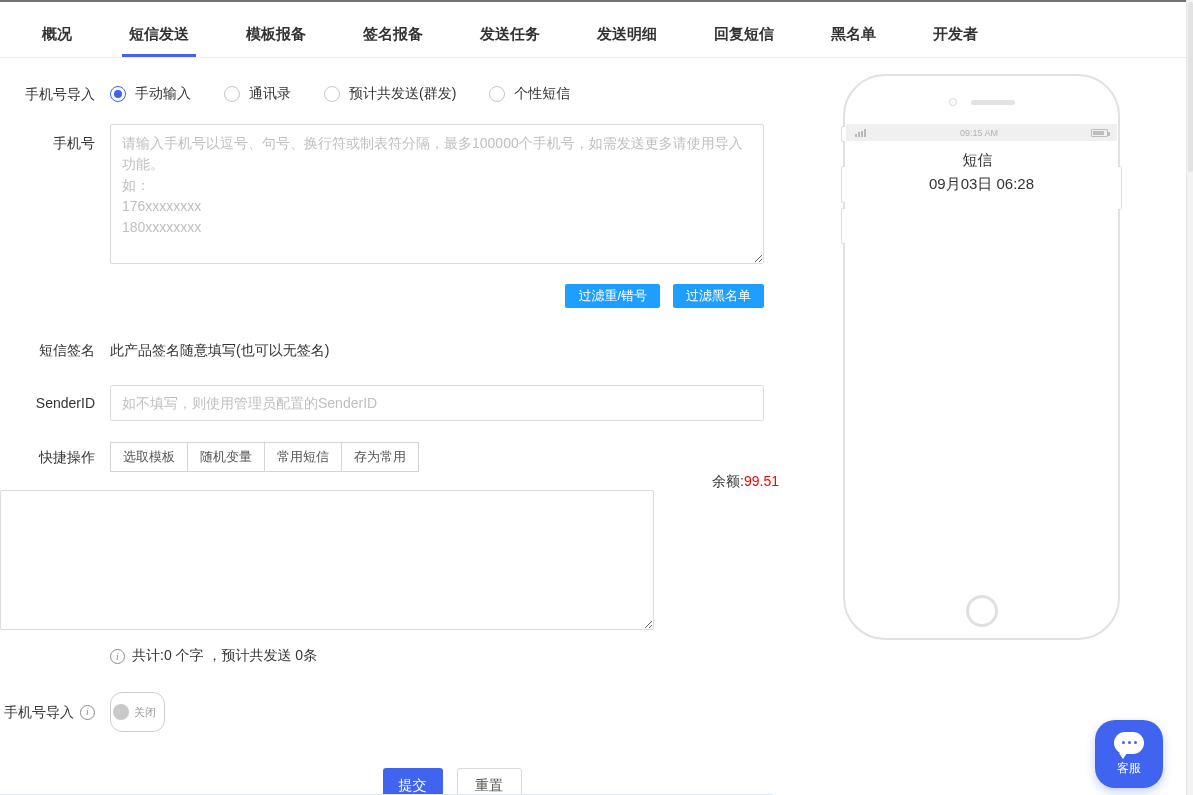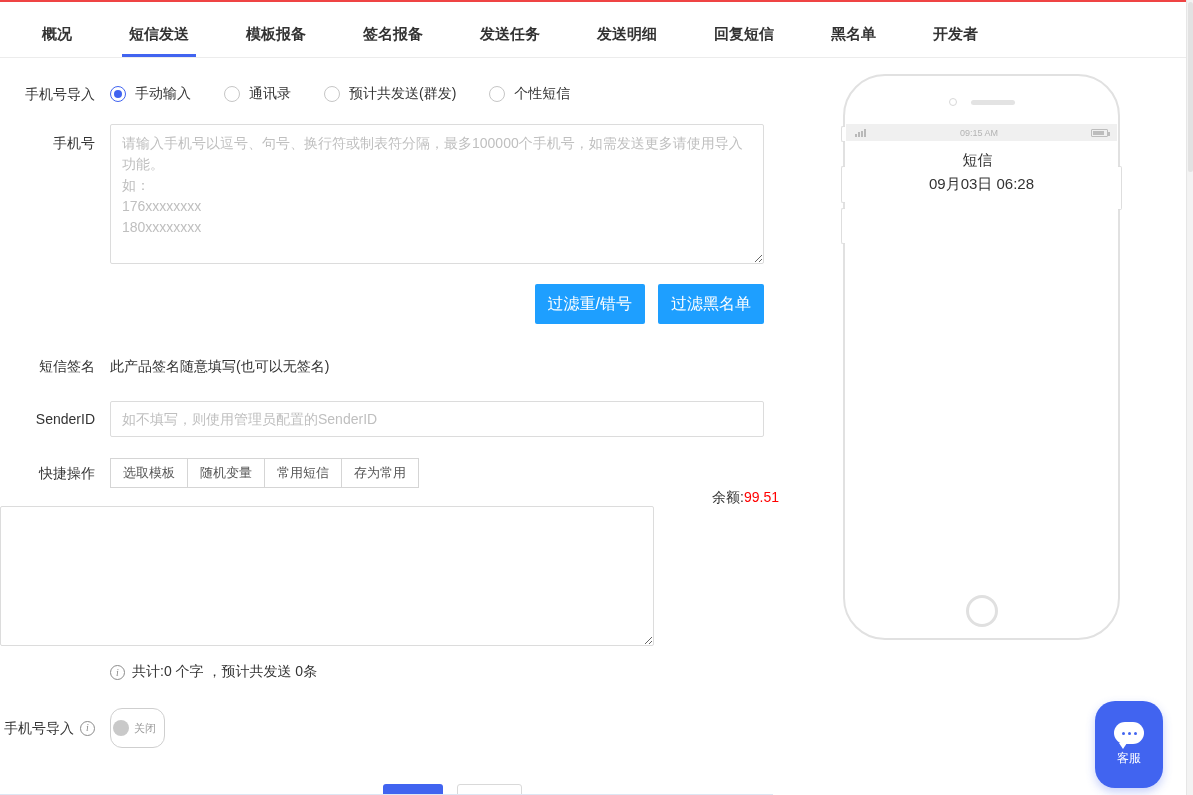--- a/index.html
+++ b/index.html
@@ -7,21 +7,21 @@
   body {
     font-family:"Liberation Sans","DejaVu Sans",sans-serif;
     background:#f3f3f1;
     color:#333;
     overflow:hidden;
   }
   .page {
     position:relative;
     width:1186px; height:795px;
     background:#fff;
-    border-top:2px solid #ef4444;
+    border-top:2px solid #737373;
   }
   
   .tabbar {
     display:flex;
     padding-left:42px;
     border-bottom:1px solid #ececec;
   }
   .tab {
     position:relative;
     padding:23px 0 13px;
@@ -72,24 +72,24 @@
     padding:8px 11px;
     font-family:"Liberation Sans","DejaVu Sans",sans-serif;
     font-size:14px; line-height:21px; color:#333;
     resize:vertical; outline:none;
   }
   textarea::placeholder { color:#bfbfbf; }
 
   .row-filter { margin-top:16px; }
   .row-filter .ctrl { display:flex; justify-content:flex-end; }
   .btn-filter {
-    height:40px; padding:0 13px; margin-left:13px;
+    height:24px; padding:0 13px; margin-left:13px;
     background:#1e9fff; color:#fff;
     border:none; border-radius:2px;
-    font-size:16px; cursor:pointer;
+    font-size:13px; cursor:pointer;
     font-family:inherit;
   }
 
   .row-signature { margin-top:32px; }
   .signature-note { font-size:14px; color:#333; line-height:20px; }
 
   .row-senderid { margin-top:25px; align-items:center; }
   .input-text {
     width:654px; height:36px;
     border:1px solid #dcdcdc; border-radius:2px;
@@ -185,21 +185,21 @@
   .phone-app-title { position:absolute; top:75px; left:0; right:8px; text-align:center; font-size:15px; color:#333; }
   .phone-date { position:absolute; top:99px; left:0; right:0; text-align:center; font-size:15px; color:#333; }
   .home-btn {
     position:absolute; bottom:11px; left:50%; margin-left:-16px;
     width:32px; height:32px; border:3px solid #e0e0e0; border-radius:50%;
   }
 
   
   .support {
     position:absolute; right:23px; bottom:7px;
-    width:68px; height:87px;
+    width:68px; height:68px;
     background:#4164f0; border-radius:20px;
     display:flex; flex-direction:column; align-items:center; justify-content:center;
     cursor:pointer; box-shadow:0 4px 10px rgba(65,100,240,.3);
   }
   .chat-bubble {
     width:30px; height:22px; background:#fff; border-radius:11px;
     position:relative; display:flex; align-items:center; justify-content:center;
   }
   .chat-bubble::after {
     content:""; position:absolute; left:5px; bottom:-5px;

